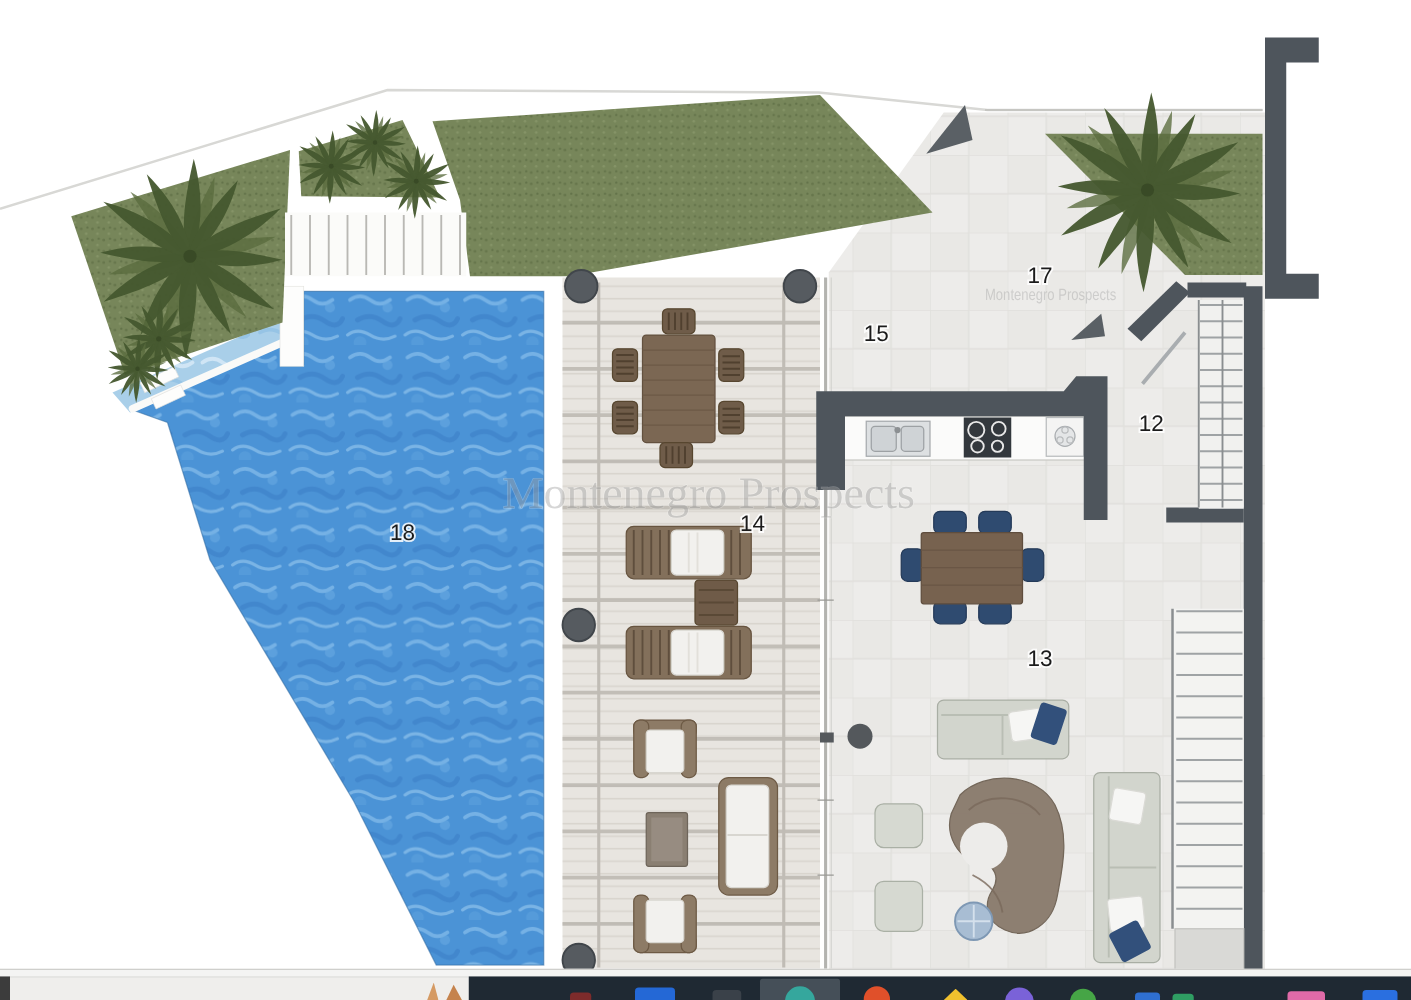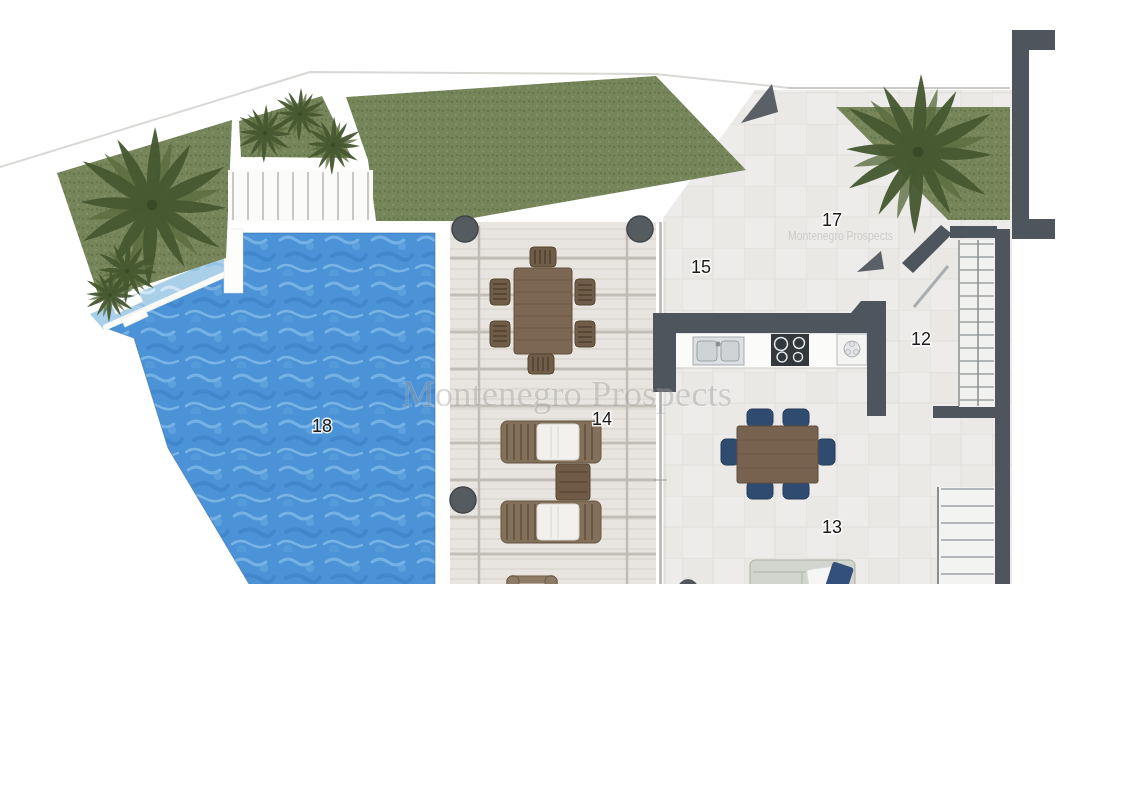--- a/index.html
+++ b/index.html
@@ -1,16 +1,16 @@
 <!DOCTYPE html>
 <html><head>
 <meta charset="utf-8">
 <style>
   html,body{margin:0;padding:0;background:#fff;}
-  .screen{position:relative;width:1129px;height:584px;overflow:hidden;background:#fff;
+  .screen{position:relative;width:1129px;height:800px;overflow:hidden;background:#fff;
           font-family:"Liberation Sans",sans-serif;}
   .plan-svg{position:absolute;left:0;top:0;}
   .room-label{font-family:"Liberation Sans",sans-serif;font-size:18px;fill:#1b1b1b;
               paint-order:stroke;stroke:rgba(255,255,255,0.85);stroke-width:3px;text-anchor:middle;}
   .watermark{font-family:"Liberation Serif",serif;fill:#9e9e9e;opacity:0.42;
              paint-order:stroke;stroke:rgba(255,255,255,0.6);stroke-width:1px;}
   .watermark2{font-family:"Liberation Sans",sans-serif;fill:#a8a8a8;opacity:0.45;}
   .win-strip{position:absolute;left:0;top:775px;width:1129px;height:6px;background:#f4f4f3;
              border-top:1px solid #cfcfcc;}
   .taskbar{position:absolute;left:0;top:781px;width:1129px;height:19px;overflow:hidden;}

